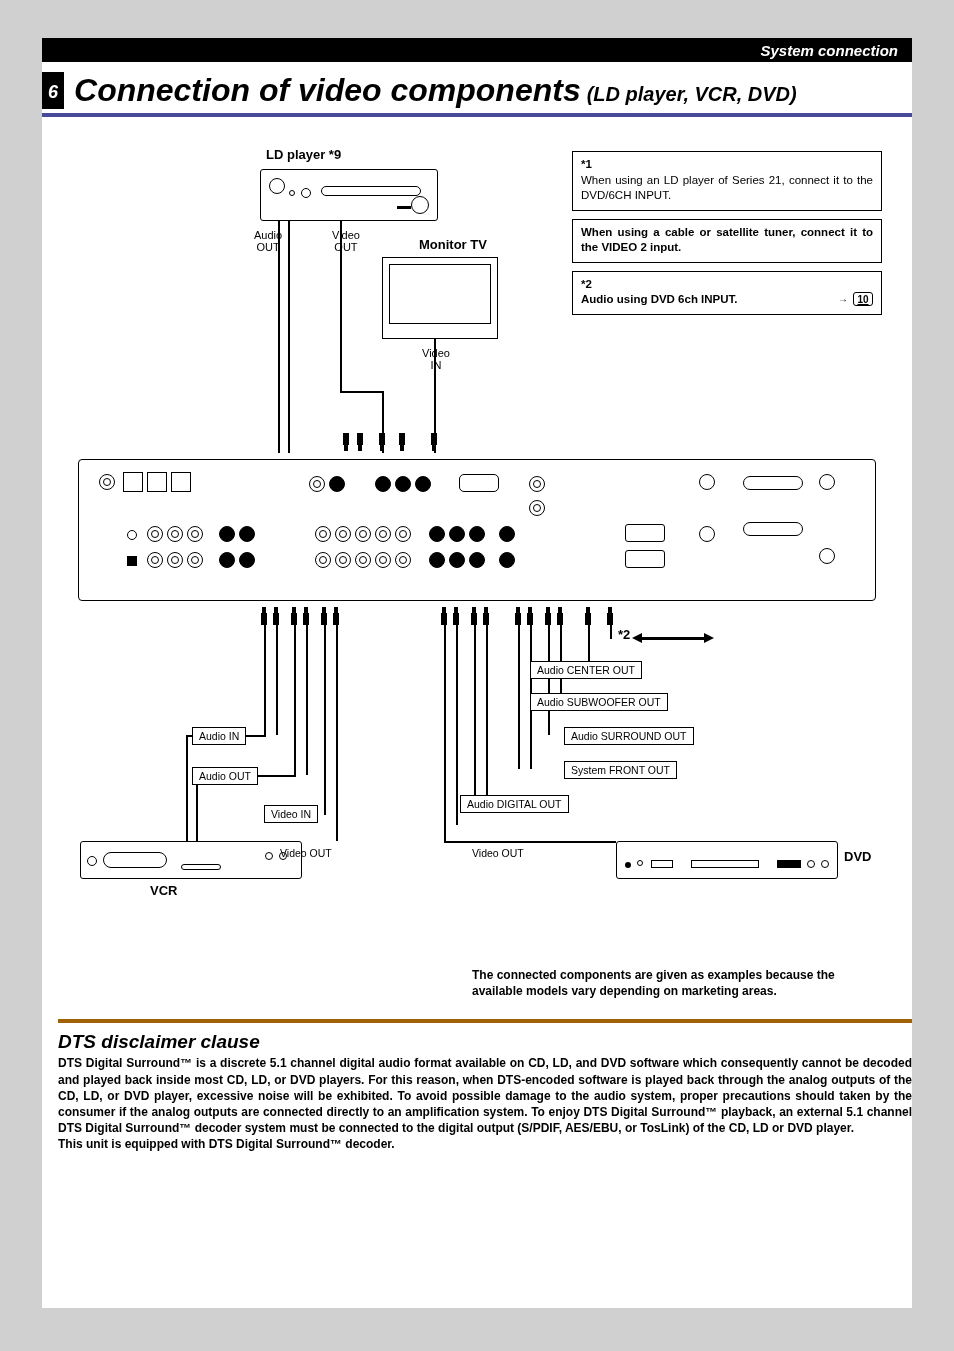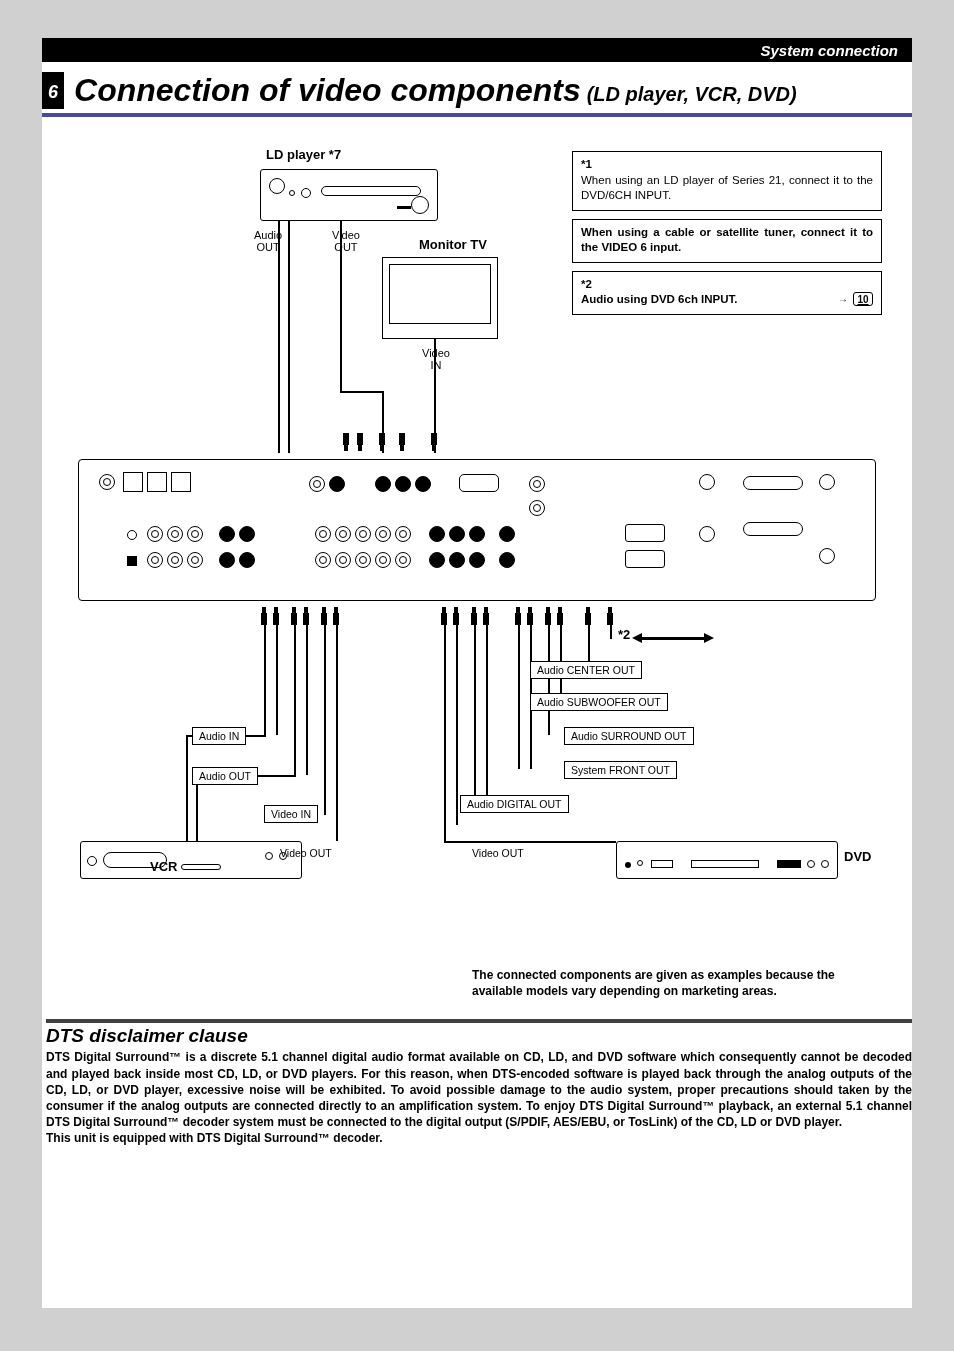--- a/index.html
+++ b/index.html
@@ -215,21 +215,21 @@
   }
 
   .vcr {
     position:absolute;
     left:38px; top:694px;
     width:222px; height:38px;
     border:1.5px solid #000;
     border-radius:3px;
   }
   .vcr-label {
-    position:absolute; left:108px; top:712px;
+    position:absolute; left:108px; top:736px;
     font-weight:bold; font-size:13px;
   }
   .dvd {
     position:absolute;
     left:574px; top:694px;
     width:222px; height:38px;
     border:1.5px solid #000;
     border-radius:3px;
   }
   .dvd-label {
@@ -238,23 +238,23 @@
   }
 
   .example-note {
     font-weight:bold;
     font-size:12px;
     margin: 10px 30px 20px 430px;
     line-height:1.35;
   }
 
   .dts-section {
-    border-top: 4px solid #404040;
-    margin: 0 0 0 4px;
-    padding-top: 2px;
+    border-top: 4px solid #a16207;
+    margin: 0 0 0 16px;
+    padding-top: 8px;
   }
   .dts-title {
     font-style: italic;
     font-weight: bold;
     font-size: 19px;
     margin-bottom: 2px;
   }
   .dts-body {
     font-weight: bold;
     font-size: 12px;
@@ -273,21 +273,21 @@
 
   <div class="title-row">
     <div class="page-number-box">
       <span>6</span>
     </div>
     <span class="title-main">Connection of video components</span>
     <span class="title-sub">(LD player, VCR, DVD)</span>
   </div>
 
   <div class="diagram-area">
-    <div class="ld-label">LD player *7</div>
+    <div class="ld-label">LD player *9</div>
 
     <div class="ld-player">
       <div style="position:absolute;left:28px;top:20px;width:6px;height:6px;border:1px solid #000;border-radius:50%;"></div>
       <div style="position:absolute;left:40px;top:18px;width:10px;height:10px;border:1px solid #000;border-radius:50%;"></div>
       <div style="position:absolute;left:60px;top:16px;width:100px;height:10px;border:1px solid #000;border-radius:5px;"></div>
       <div style="position:absolute;right:26px;top:36px;width:14px;height:3px;background:#000;"></div>
     </div>
 
     <div class="audio-out-label" style="white-space:pre;">Audio
 OUT</div>
@@ -298,21 +298,21 @@
     <div class="monitor"></div>
     <div class="video-in-label" style="white-space:pre;">Video
 IN</div>
 
     <div class="info-boxes">
       <div class="info-box">
         <div class="info-head">*1</div>
         <div style="text-align:justify;">When using an LD player of Series 21, connect it to the DVD/6CH INPUT.</div>
       </div>
       <div class="info-box bold">
-        <div style="text-align:justify;">When using a cable or satellite tuner, connect it to the VIDEO 6 input.</div>
+        <div style="text-align:justify;">When using a cable or satellite tuner, connect it to the VIDEO 2 input.</div>
       </div>
       <div class="info-box bold">
         <div>*2</div>
         <span class="page-ref">10</span>
         <div>Audio using DVD 6ch INPUT.</div>
       </div>
     </div>
 
     <div class="wire" style="left:236px;top:74px;width:2px;height:232px;"></div>
     <div class="wire" style="left:246px;top:74px;width:2px;height:232px;"></div>

